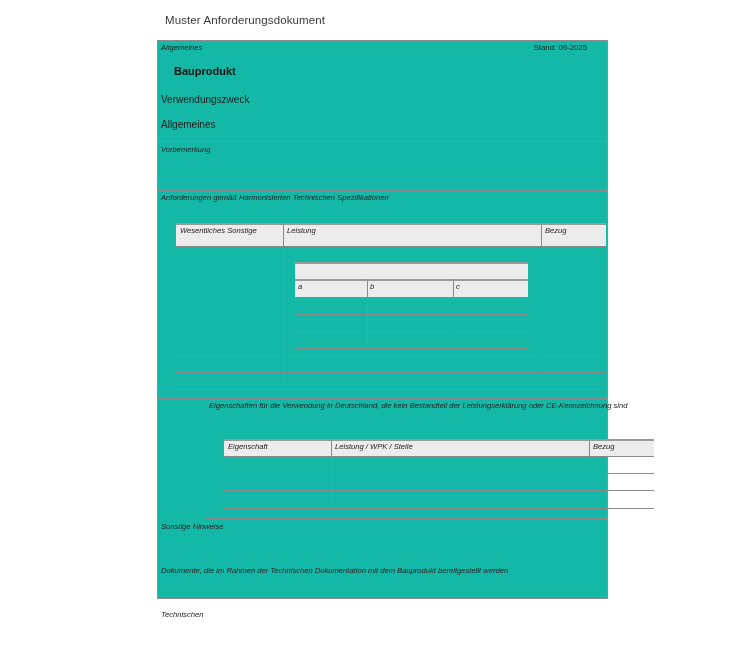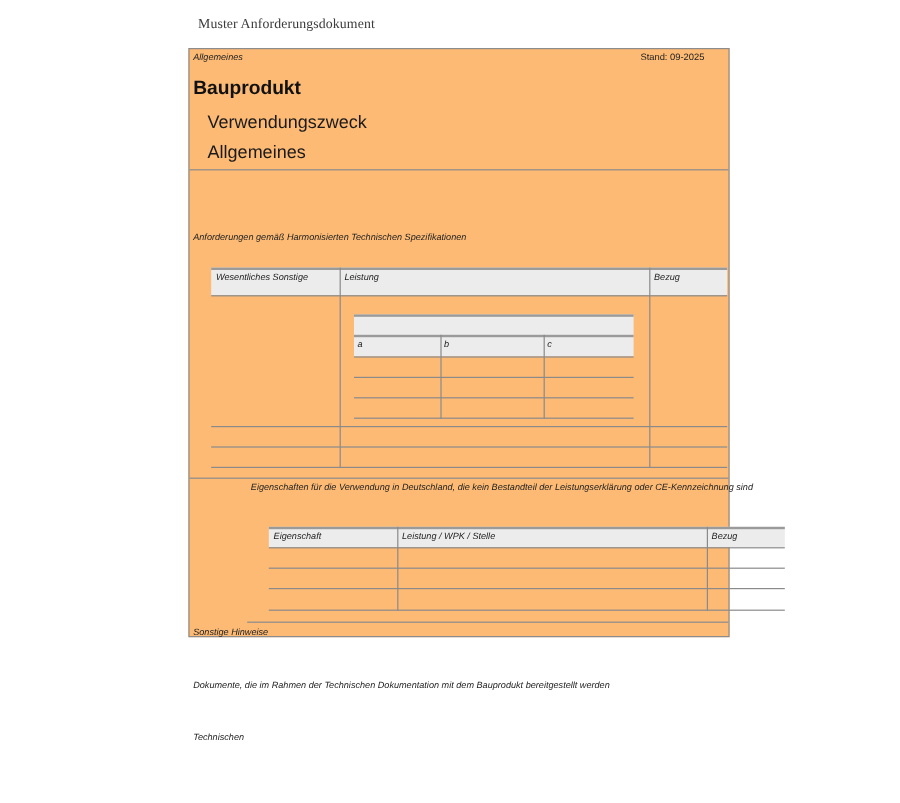--- a/index.html
+++ b/index.html
@@ -1,35 +1,35 @@
 <!DOCTYPE html>
 <html><head>
 <meta charset="utf-8">
 <style>
   * { box-sizing: border-box; margin: 0; padding: 0; }
   html, body { width: 750px; height: 669px; background: #ffffff; overflow: hidden; }
   body { position: relative; font-family: "Liberation Sans", sans-serif; color: #1a1a1a; }
 
   .doc-title {
     position: absolute; left: 165px; top: 14px;
-    font-family: Liberation Serif, serif; font-size: 11.5px; color: #3a3a3a;
+    font-family: Liberation Sans, sans-serif; font-size: 11.5px; color: #3a3a3a;
     letter-spacing: 0.1px;
   }
 
   .sheet {
-    position: absolute; left: 157px; top: 40px; width: 451px; height: 491px;
-    border: 1px solid #8c8c8c; background: #fdba74; text-decoration: underline;
+    position: absolute; left: 157px; top: 40px; width: 451px; height: 559px;
+    border: 1px solid #8c8c8c; background: #14b8a6; text-decoration: underline;
   }
   .section { position: absolute; left: 0; right: 0; border-bottom: 1px solid #8c8c8c; }
   .section.last { border-bottom: none; }
 
   .label-it { position: absolute; left: 3px; font-style: italic; font-size: 7.6px; color: #222; white-space: nowrap; }
   .stand { position: absolute; right: 20px; top: 2px; font-size: 7.8px; color: #222; }
-  .h1 { position: absolute; left: 3px; top: 24px; font-size: 16px; font-weight: bold; color: #111; }
-  .h2 { position: absolute; left: 15px; font-size: 15px; color: #1a1a1a; text-align: center; }
+  .h1 { position: absolute; left: 16px; top: 24px; font-size: 11px; font-weight: bold; color: #111; }
+  .h2 { position: absolute; left: 3px; font-size: 10px; color: #1a1a1a; text-align: center; }
 
   
   .tbl { position: absolute; }
   .hline { position: absolute; height: 1px; background: #8a8a8a; }
   .hline.thick { height: 2px; background: #9a9a9a; }
   .vline { position: absolute; width: 1px; background: #8a8a8a; }
   .hdr-bg { position: absolute; background: #ececec; }
   .cell-lbl { position: absolute; font-style: italic; font-size: 7.6px; color: #222; white-space: nowrap; }
 </style>
 </head>
@@ -40,20 +40,23 @@
 <div class="sheet">
 
   <div class="section" style="top:0; height:101px;">
     <div class="label-it" style="top:2px;">Allgemeines</div>
     <div class="stand">Stand: 09-2025</div>
     <div class="h1">Bauprodukt</div>
     <div class="h2" style="top:53px;">Verwendungszweck</div>
     <div class="h2" style="top:78px;">Allgemeines</div>
   </div>
 
+  <div class="section" style="top:101px; height:49px;">
+    <div class="label-it" style="top:3px;">Vorbemerkung</div>
+  </div>
 
   <div class="section" style="top:150px; height:208px;">
     <div class="label-it" style="top:2px;text-align:right;">Anforderungen gemäß Harmonisierten Technischen Spezifikationen</div>
 
     <div class="tbl" style="left:18px; top:32px; width:430px; height:168px;">
       <div class="hdr-bg" style="left:0; top:0; width:430px; height:23px;"></div>
       <div class="hline thick" style="left:0; top:0; width:430px;"></div>
       <div class="hline" style="left:0; top:23px; width:430px;"></div>
       <div class="hline" style="left:0; top:132px; width:430px;"></div>
       <div class="hline" style="left:0; top:149px; width:430px;"></div>

